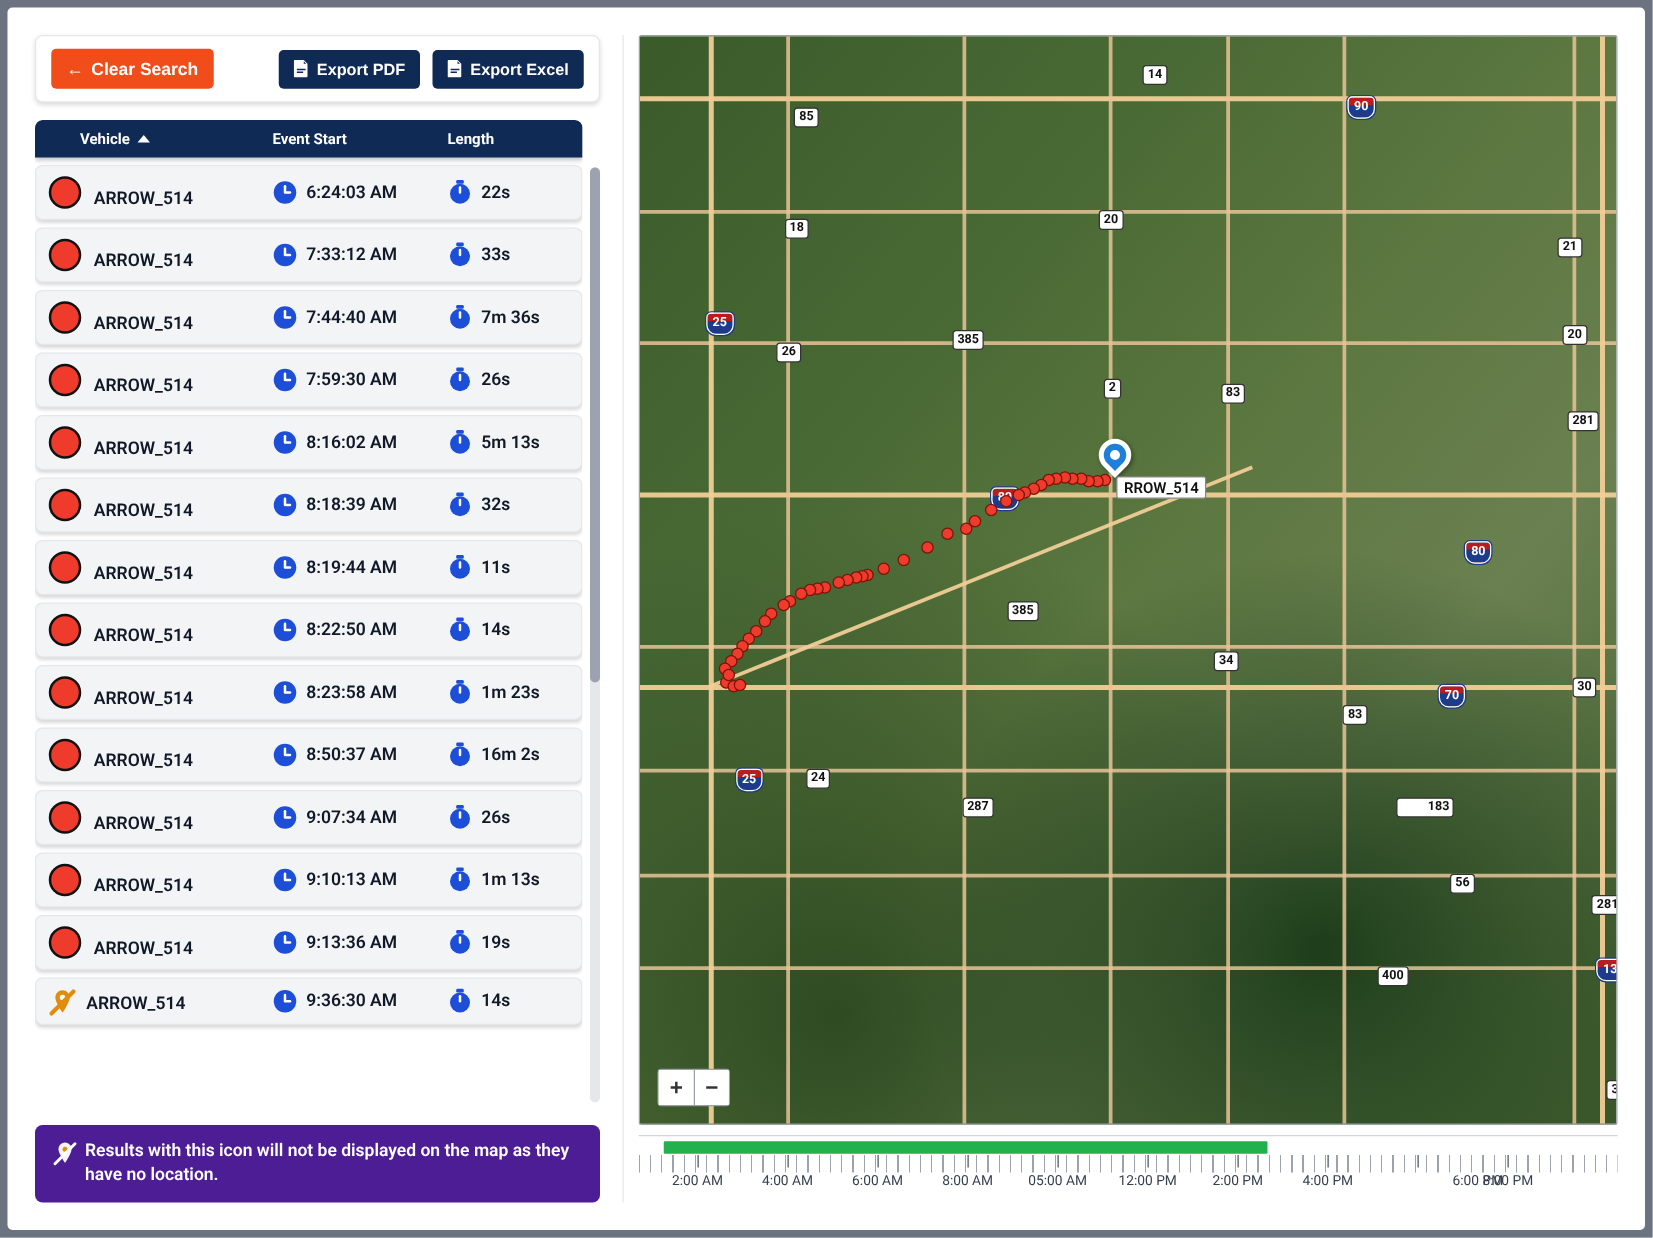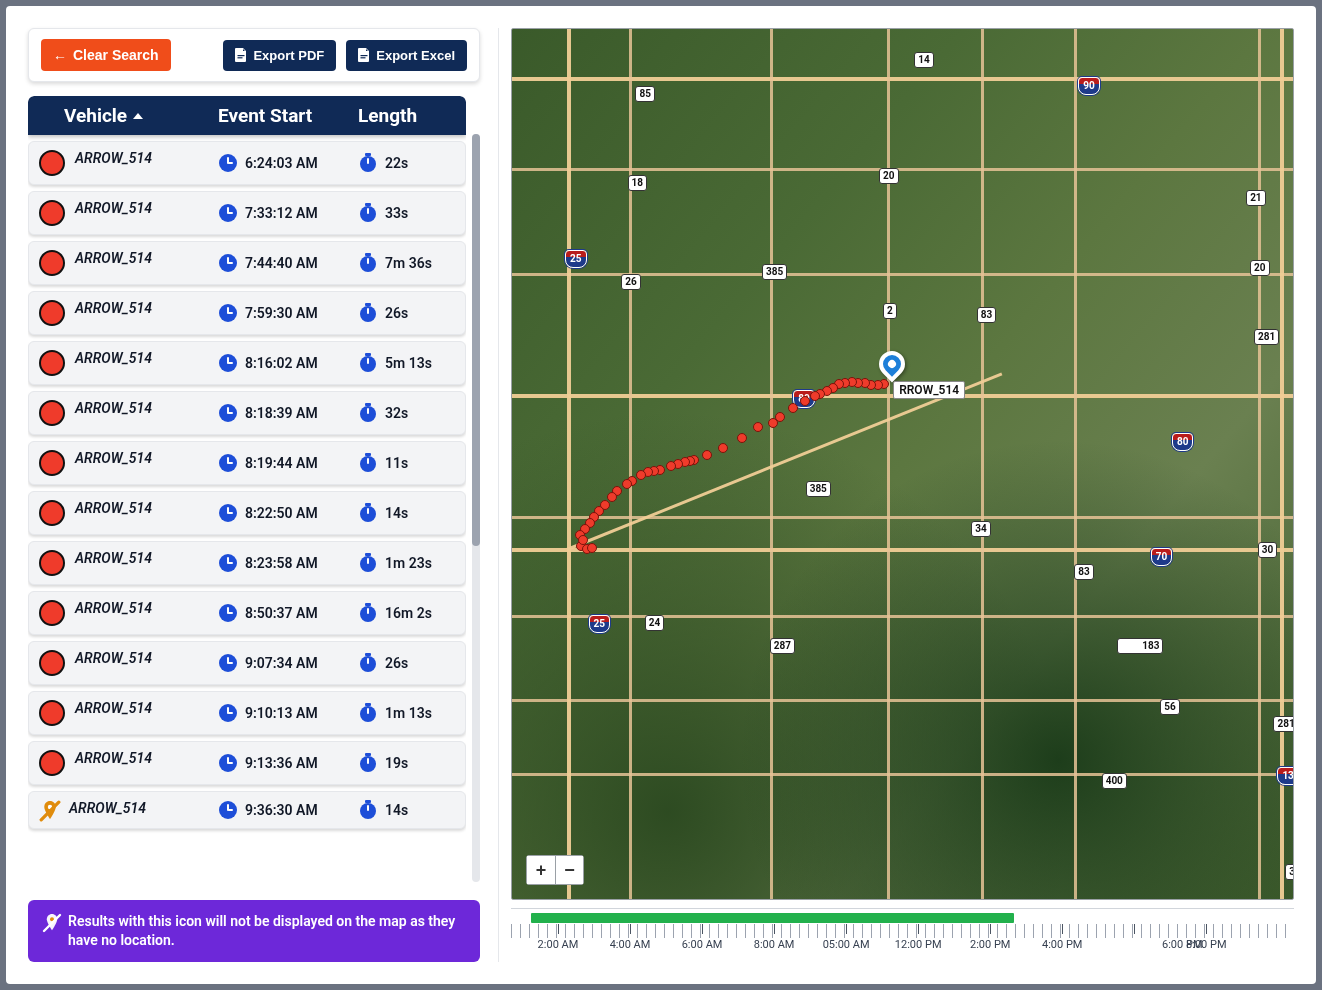--- a/index.html
+++ b/index.html
@@ -31,35 +31,35 @@
   .spacer { flex: 1; }
   
   .tablewrap {
     flex: 1; overflow: hidden; position: relative; display:flex; gap:6px;
   }
   .table {
     flex:1; overflow: hidden; display: flex; flex-direction: column;
     border-radius: 6px;
   }
   .thead {
-    background: #102a56; color: #fff; font-weight: 700; font-size: 19px;
+    background: #102a56; color: #fff; font-weight: 700; font-size: 12px;
     display: flex; padding: 8px 10px; border-radius: 6px 6px 0 0;
     box-shadow: 0 2px 4px rgba(0,0,0,.25);
   }
   .col-v { width: 180px; padding-left: 26px; display:flex; align-items:center; gap:6px;}
   .col-s { width: 140px; }
   .col-l { flex: 1; }
   .rows { flex: 1; overflow-y: hidden; display: flex; flex-direction: column; gap: 6px; padding-top: 6px;}
   .row {
     background: #f3f4f6; border: 1px solid #e5e7eb; border-radius: 6px;
     box-shadow: 0 2px 3px rgba(0,0,0,.15);
     display: flex; align-items: center; padding: 8px 10px; font-size: 14px; color: #111827;
     font-weight: 600;
   }
-  .row .col-v { display:flex; align-items:flex-start; gap:10px; padding-left:0;font-style:italic;}
+  .row .col-v { display:flex; align-items:flex-end; gap:10px; padding-left:0;}
   .row .col-s, .row .col-l { display:flex; align-items:center; gap:8px;}
   .marker {
     width: 26px; height: 26px; border-radius: 50%;
     background: #ef3b2b; border: 2px solid #111; flex-shrink:0;
   }
   .ico-clock {
     width: 18px; height: 18px; border-radius: 50%; background: #1d4ed8; position: relative; flex-shrink:0;
   }
   .ico-clock::before, .ico-clock::after {
     content:""; position:absolute; background:#fff; border-radius:1px;
@@ -73,21 +73,21 @@
   .ico-stop .btn-top { width:6px; height:3px; background:#1d4ed8; position:absolute; top:-1px; left:6px; border-radius:1px;}
   .ico-stop .hand { width:2px; height:6px; background:#fff; position:absolute; left:8px; top:4px; border-radius:1px;}
   .ico-noloc {
     width: 20px; height: 20px; position:relative; flex-shrink:0;
   }
   .ico-noloc svg { display:block; }
   .scroll-track { width: 8px; background: #e5e7eb; border-radius: 4px; margin-top:38px; margin-bottom:4px; position:relative;}
   .scroll-thumb { position:absolute; left:0; width:8px; background:#9ca3af; border-radius:4px;}
   
   .warn {
-    background: #6d28d9; color: #fff; font-size: 14px; font-weight: 600;
+    background: #4c1d95; color: #fff; font-size: 14px; font-weight: 600;
     padding: 12px 14px; border-radius: 6px; line-height: 1.35;
     display:flex; gap:6px; align-items:flex-start;
   }
   .warn .ico-noloc { margin-top:1px;}
   
   .right {
     flex: 1; height: 100%; display: flex; flex-direction: column; gap: 8px;
     border-left: 1px solid #e5e7eb; padding-left: 12px;
   }
   .map {

